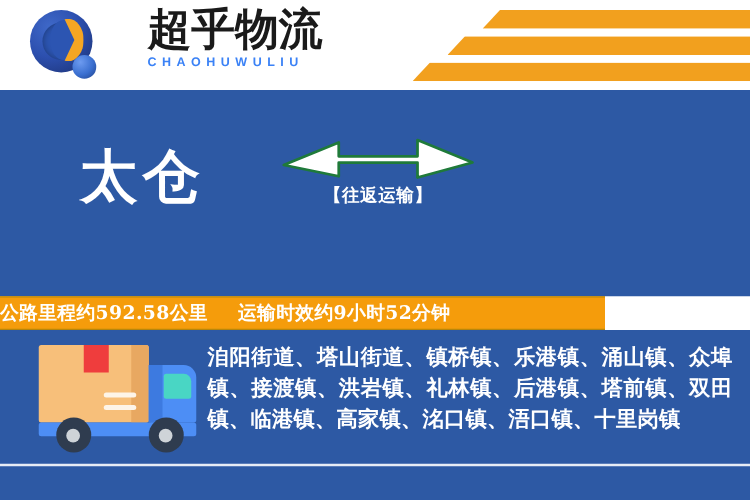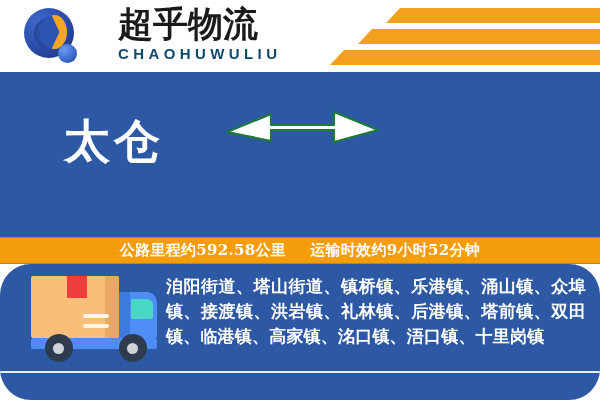--- a/index.html
+++ b/index.html
@@ -87,23 +87,23 @@
     font-family: "DejaVu Sans", "Liberation Sans", sans-serif;
     font-size: 35px;
     font-weight: bold;
     color: #1a1a1a;
     line-height: 1.05;
     letter-spacing: 0px;
     white-space: nowrap;
   }
   .logo-en {
     font-family: "Liberation Sans", sans-serif;
-    font-size: 15px;
-    font-weight: bold;
-    color: #0c4a6e;
+    font-size: 10px;
+    font-weight: bold;
+    color: #3b82f6;
     letter-spacing: 4.4px;
     margin-top: 2px;
     white-space: nowrap;
   }
 
   .stripes {
     position: absolute;
     right: 0; top: 8px;
     width: 270px; height: 60px;
   }
@@ -167,47 +167,45 @@
     letter-spacing: 0.5px;
     line-height: 1;
     margin-top: 4px;
     white-space: nowrap;
   }
 
   
   .dist-bar {
     position: absolute;
     left: 0; top: 237px;
-    width: 600px; height: 27px;
+    width: 484px; height: 27px;
     background: #f59c0b;
     border-top: 1px solid #b8860b;
     border-bottom: 1px solid #b8860b;
     box-sizing: border-box;
     display: flex;
     align-items: center;
-    justify-content: center;
   }
   .dist-text {
     font-family: "DejaVu Serif", "Liberation Serif", serif;
     font-size: 15px;
     font-weight: bold;
     color: #ffffff;
     white-space: nowrap;
     letter-spacing: 0.3px;
   }
   .dist-gap { display: inline-block; width: 13px; }
 
   
   .bottom {
     position: absolute;
     left: 0; top: 264px;
     width: 600px; height: 136px;
     background: #2d59a4;
     overflow: hidden;
-    border-radius: 31px;
   }
   .bottom-rule {
     position: absolute;
     left: 0; top: 107px;
     width: 600px; height: 2px;
     background: #e8ecf5;
   }
 
   
   .truck {
@@ -338,20 +336,21 @@
     <div class="city city-origin">太仓</div>
 
     <div class="route-mid">
 
       <div class="arrow-wrap">
         <svg width="155" height="38" viewBox="0 0 155 38" xmlns="http://www.w3.org/2000/svg">
           <polygon points="2,24 46,6 46,17 109,17 109,4 153,22 109,34 109,22 46,22 46,33" fill="#ffffff" stroke="#1f7a3a" stroke-width="2.2" stroke-linejoin="round"></polygon>
         </svg>
       </div>
 
+      <div class="route-note-bottom">【往返运输】</div>
     </div>
 
 
   </div>
 
   <div class="dist-bar">
     <div class="dist-text">
       <span>公路里程约592.58公里</span>
       <span class="dist-gap"></span>
       <span>运输时效约9小时52分钟</span>

